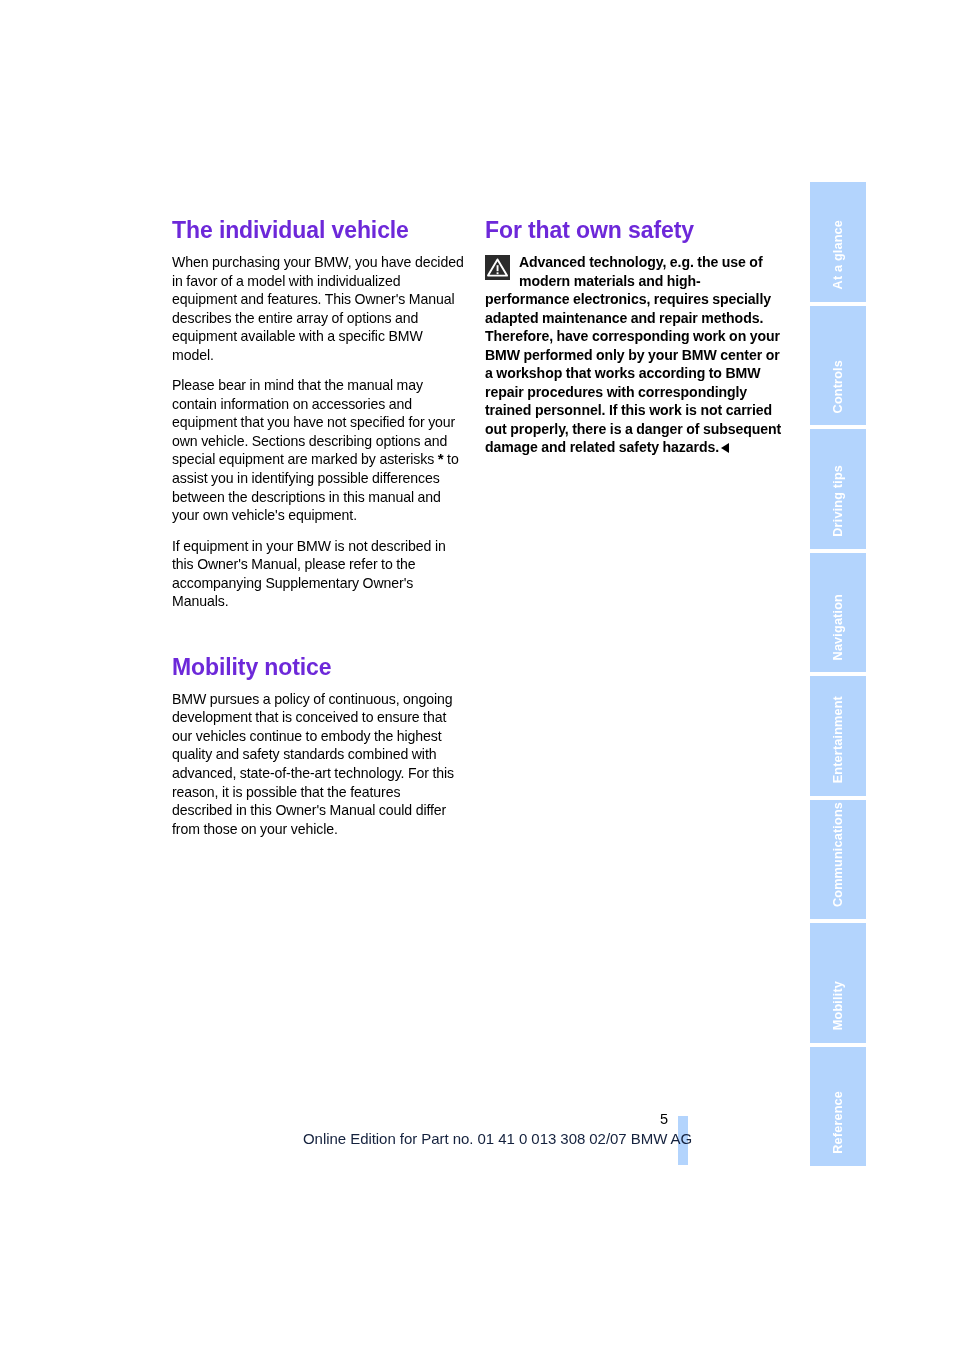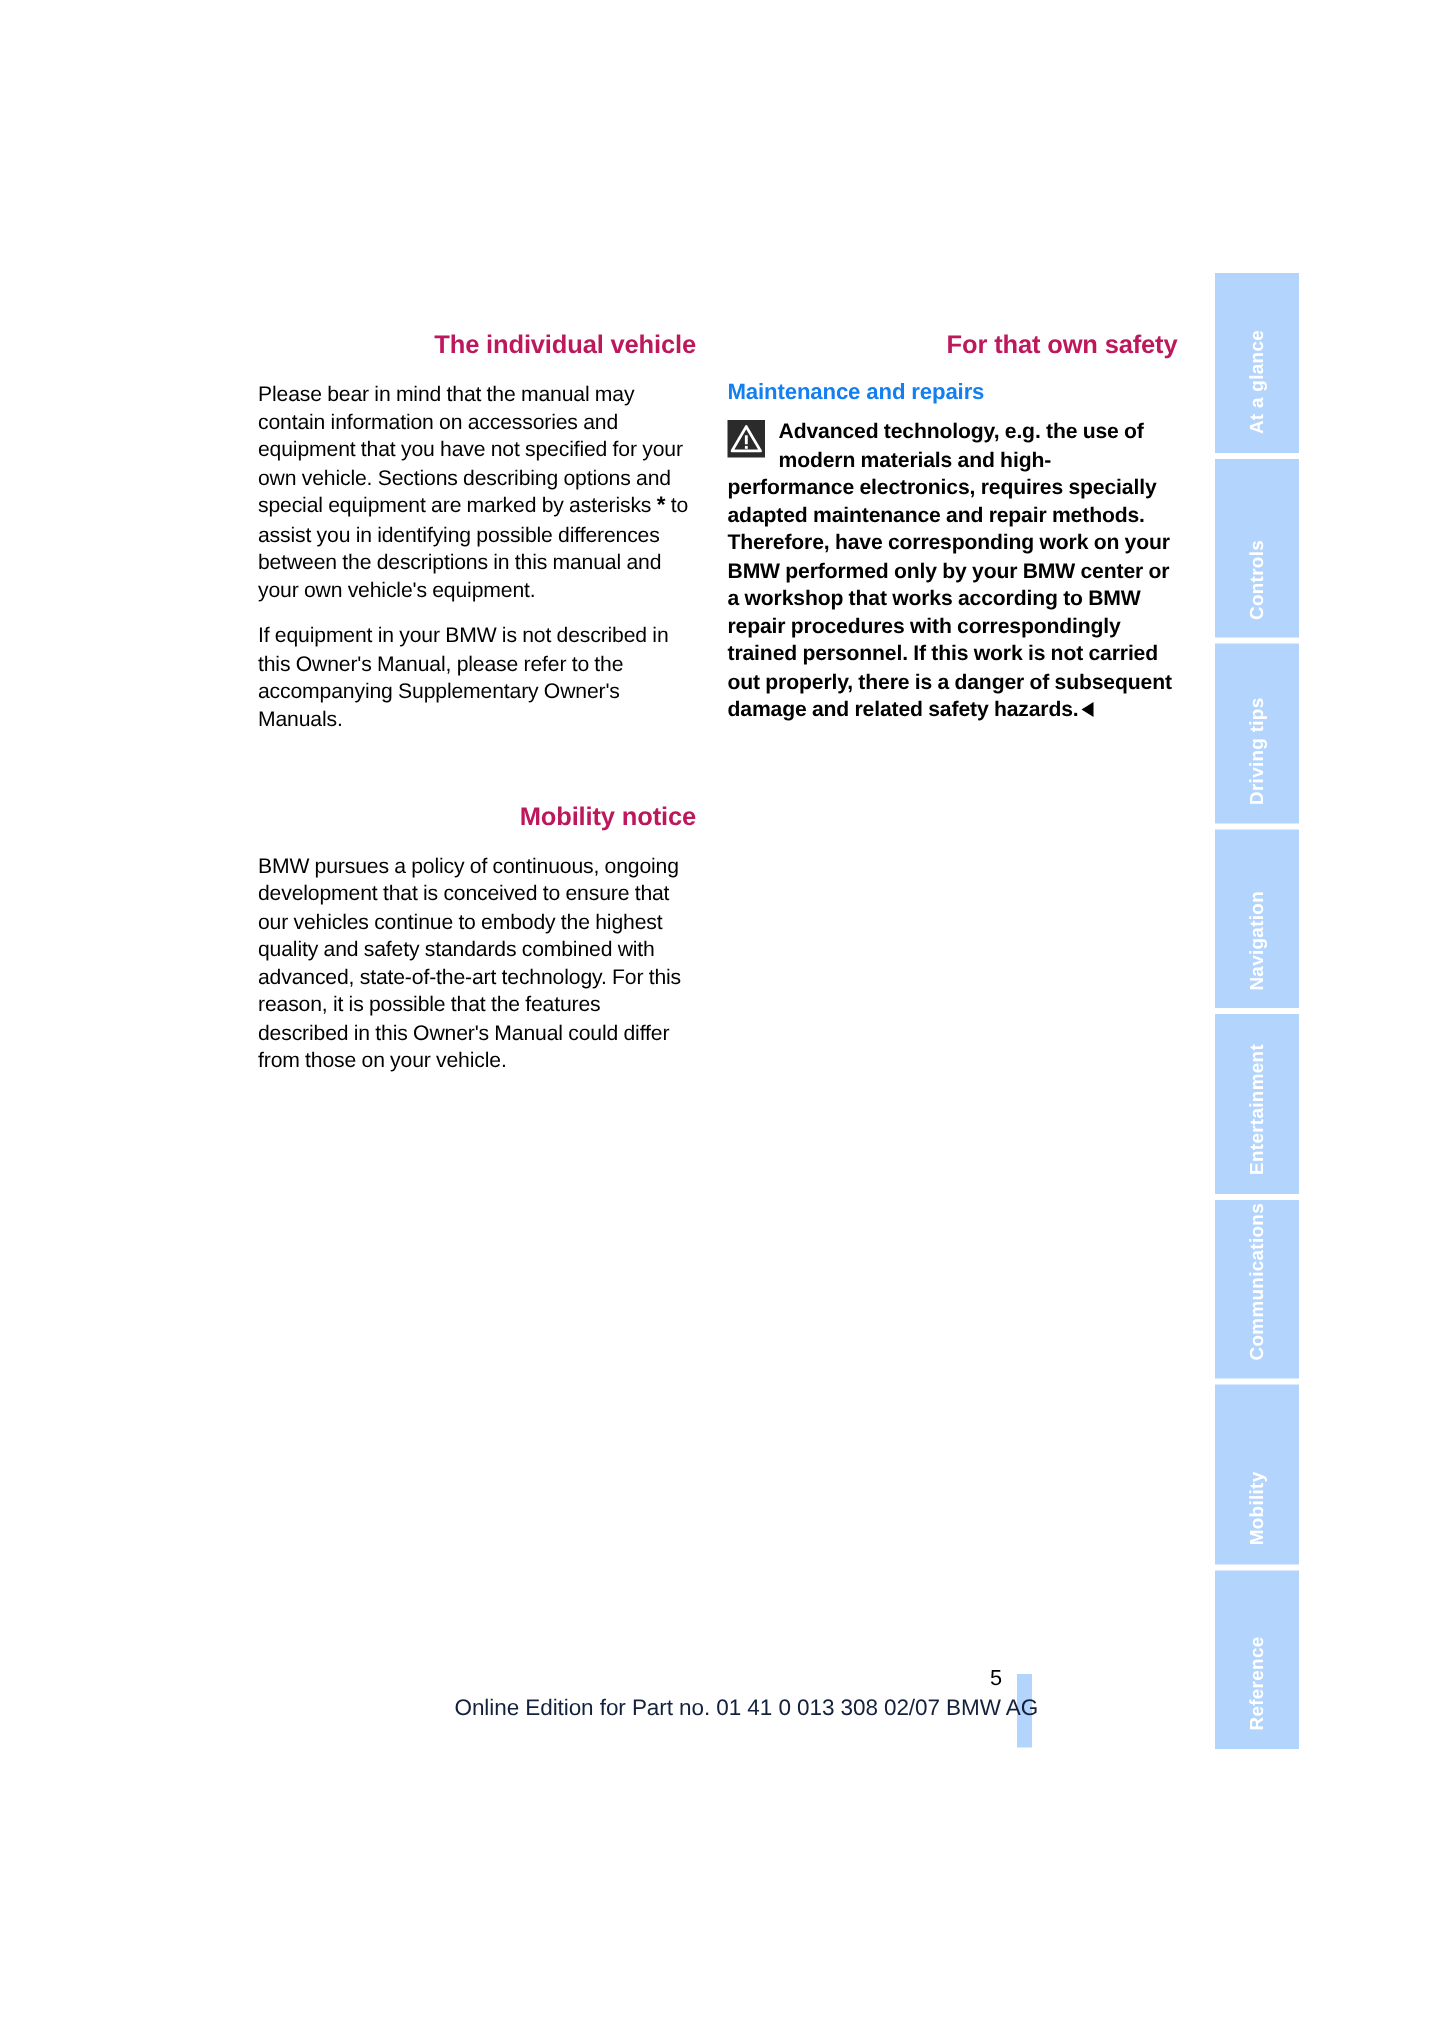--- a/index.html
+++ b/index.html
@@ -25,27 +25,26 @@
   
   .column {
     position: absolute;
     top: 218px;
     width: 292px;
   }
   #col-left  { left: 172px; }
   #col-right { left: 485px; width: 300px; }
 
   h1.section-title {
-    font-size: 17px;
+    font-size: 23px;
     line-height: 24px;
     font-weight: bold;
-    color: #be185d;
+    color: #6d28d9;
     margin: 0 0 11px 0;
     letter-spacing: -0.1px;
-    text-align: right;
   }
   h1.section-title.spaced-above {
     margin-top: 44px;
   }
 
   h2.sub-title {
     font-size: 14.8px;
     line-height: 19px;
     font-weight: bold;
     color: #137ff0;
@@ -160,35 +159,35 @@
 </style>
 </head>
 <body>
 
 <div id="page">
 
   <div class="column" id="col-left">
 
     <h1 class="section-title">The individual vehicle</h1>
 
+    <p class="body-text">When purchasing your BMW, you have decided in favor of a model with individualized equipment and features. This Owner's Manual describes the entire array of options and equipment available with a specific BMW model.</p>
 
     <p class="body-text"><span>Please bear in mind that the manual may contain information on accessories and equipment that you have not specified for your own vehicle. Sections describing options and special equipment are marked by asterisks </span><span class="asterisk">*</span><span> to assist you in identifying possible differences between the descriptions in this manual and your own vehicle's equipment.</span></p>
 
     <p class="body-text">If equipment in your BMW is not described in this Owner's Manual, please refer to the accompanying Supplementary Owner's Manuals.</p>
 
     <h1 class="section-title spaced-above">Mobility notice</h1>
 
     <p class="body-text">BMW pursues a policy of continuous, ongoing development that is conceived to ensure that our vehicles continue to embody the highest quality and safety standards combined with advanced, state-of-the-art technology. For this reason, it is possible that the features described in this Owner's Manual could differ from those on your vehicle.</p>
   </div>
 
   <div class="column" id="col-right">
 
     <h1 class="section-title">For that own safety</h1>
 
-    <h2 class="sub-title">Maintenance and repairs</h2>
 
     <p class="body-text warn-para">
       <span class="warn-icon">
         <svg width="21" height="19" viewBox="0 0 21 19" aria-hidden="true">
           <polygon points="10.5,1.4 20,17.6 1,17.6" fill="none" stroke="#ffffff" stroke-width="1.9" stroke-linejoin="round"></polygon>
           <rect x="9.6" y="7.2" width="1.9" height="6.0" fill="#ffffff"></rect>
           <rect x="9.6" y="14.3" width="1.9" height="1.9" fill="#ffffff"></rect>
         </svg>
       </span><span>Advanced technology, e.g. the use of modern materials and high-performance electronics, requires specially adapted maintenance and repair methods. Therefore, have corresponding work on your BMW performed only by your BMW center or a workshop that works according to BMW repair procedures with correspondingly trained personnel. If this work is not carried out properly, there is a danger of subsequent damage and related safety hazards.</span><span class="end-marker"></span>
     </p>

